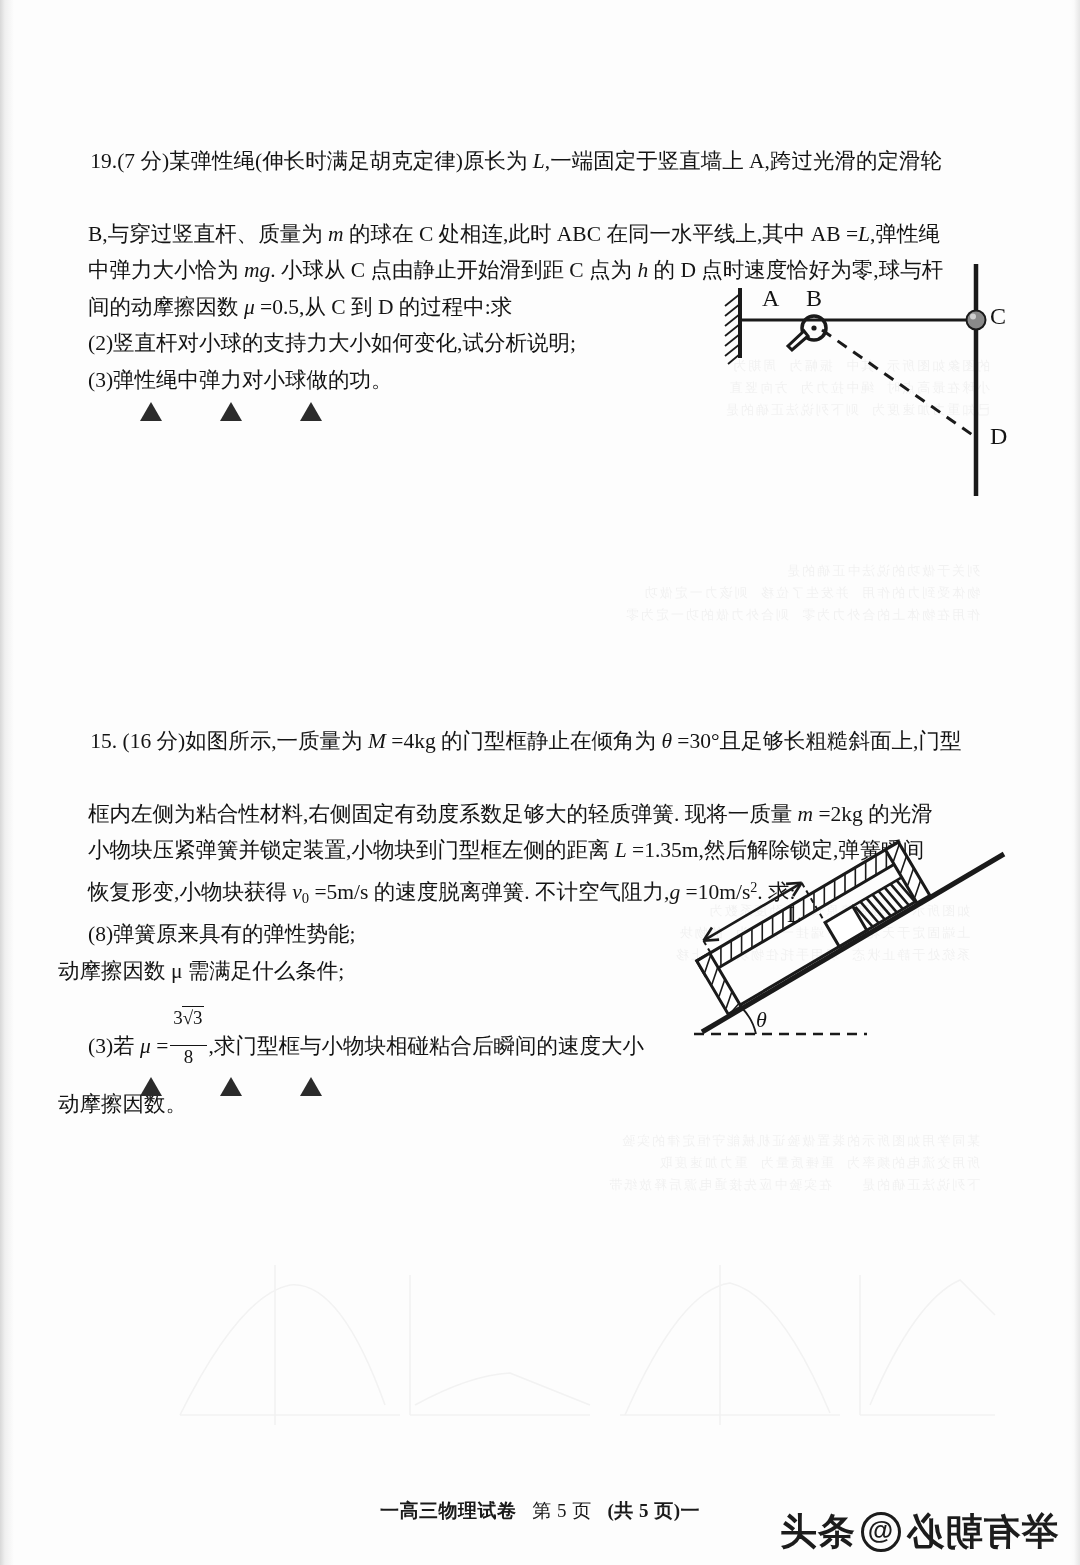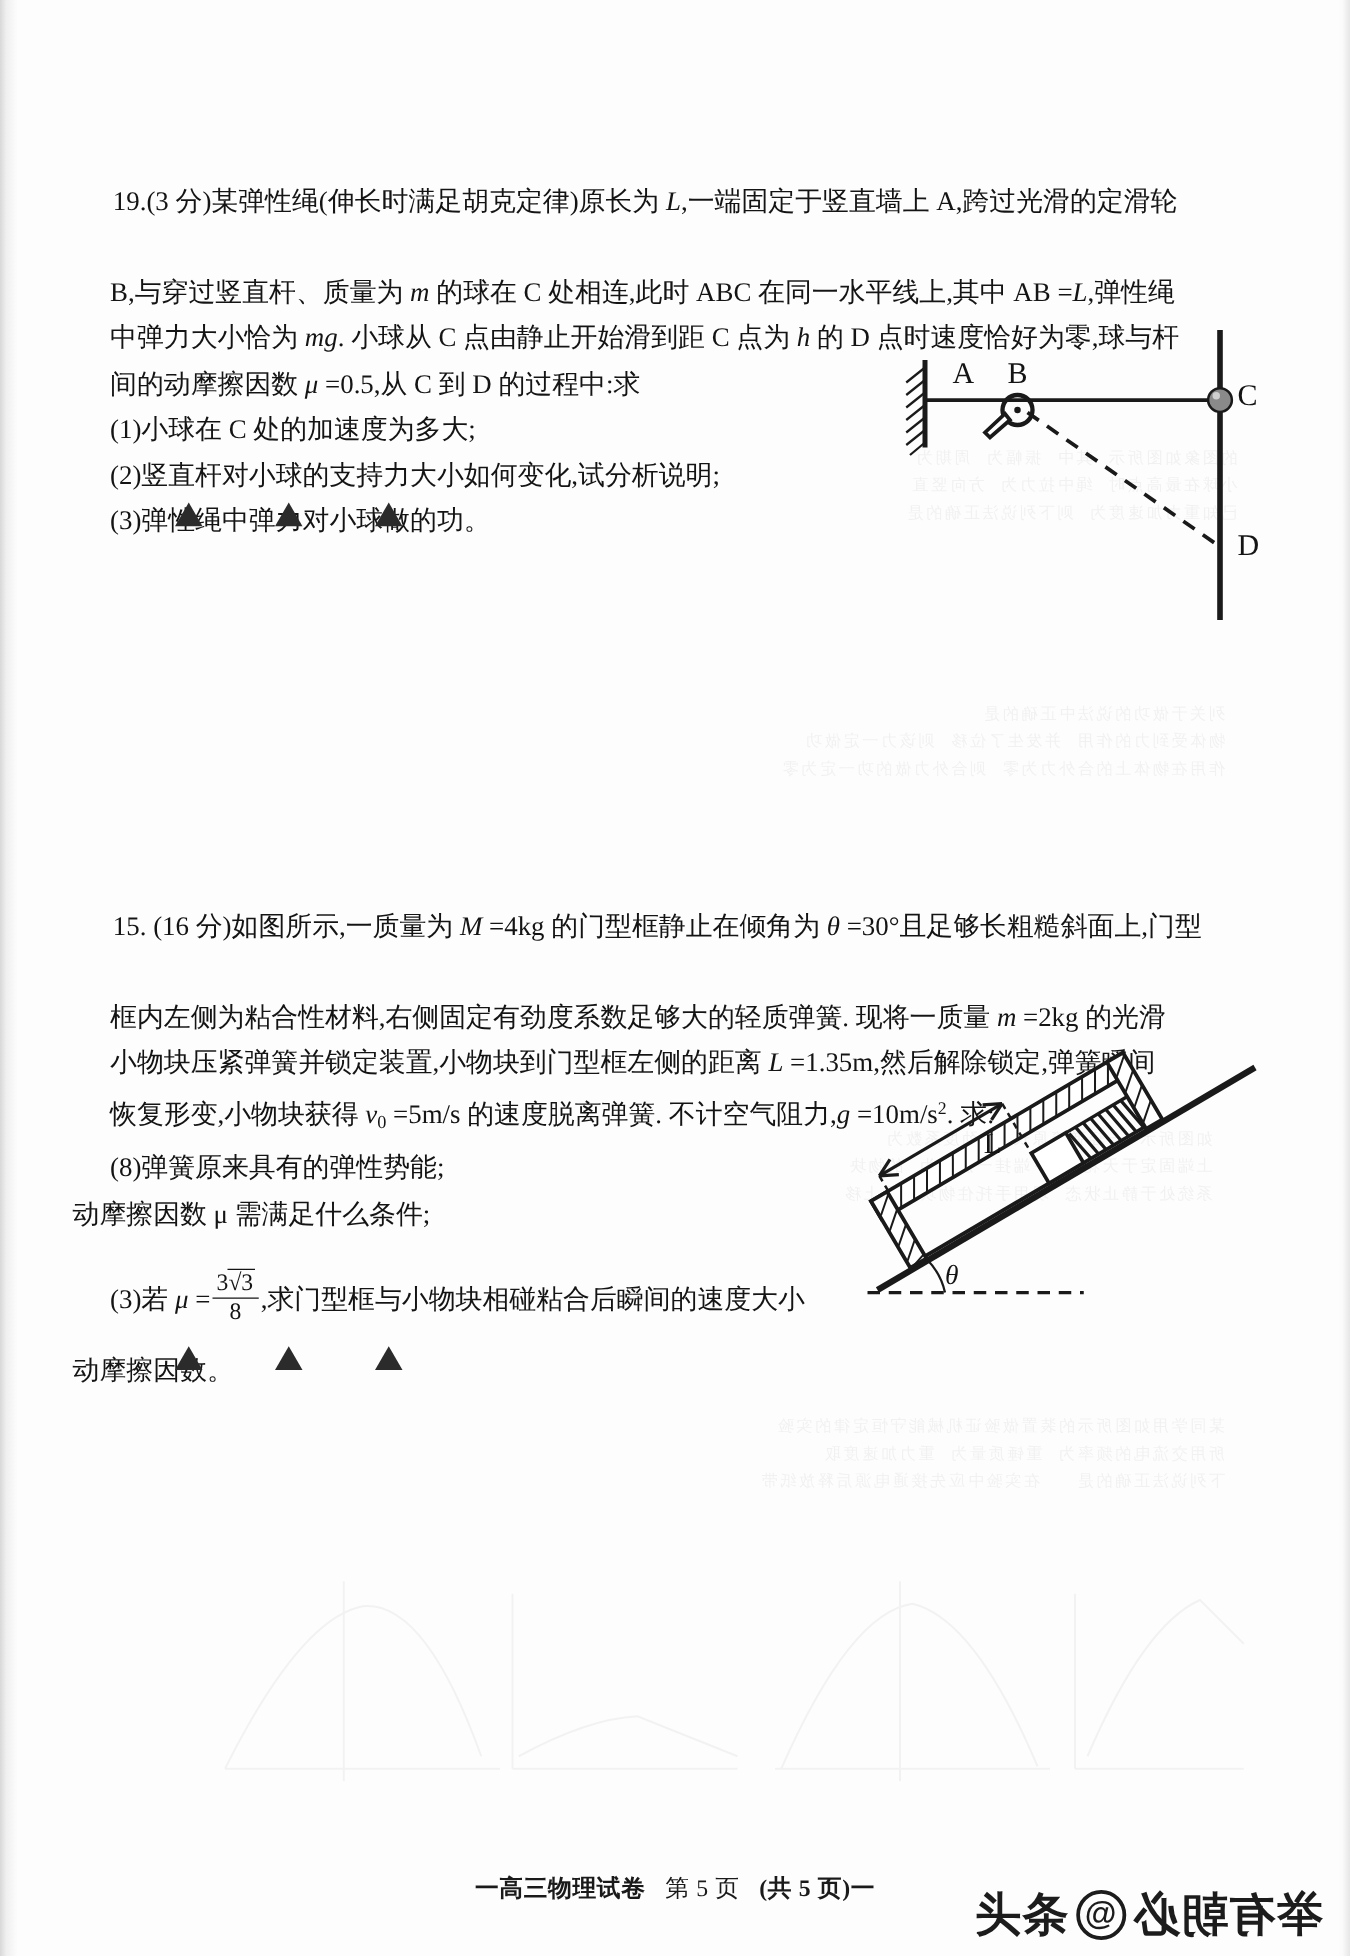--- a/index.html
+++ b/index.html
@@ -98,21 +98,21 @@
     display: inline-block;
     vertical-align: -0.48em;
     text-align: center;
     font-size: 0.88em;
     line-height: 1.08;
     margin: 0 2px;
   }
   .frac .num {
     display: block;
     border-bottom: 1.4px solid #141414;
-    padding: 0 3px 1px 3px;
+    padding: 0 3px 16px 3px;
   }
   .frac .den {
     display: block;
     padding: 1px 3px 0 3px;
   }
   .sqrt {
     display: inline-block;
   }
   .sqrt .radicand {
     border-top: 1.3px solid #141414;
@@ -212,26 +212,25 @@
         <path d="M455 160 Q 510 35 560 28 Q 610 40 660 158"></path>
         <path d="M550 10 L550 170 M450 160 L670 160"></path>
         <path d="M690 160 L690 20 M690 160 L825 160"></path>
         <path d="M700 150 Q 745 45 790 25 L825 60"></path>
       </g>
     </svg>
   </div>
 
   <div class="problem" style="left:58px; top:106px; width:960px;">
     <span class="q-line q-first">
-      <span>19.</span><span>(3 分)</span>某弹性绳(伸长时满足胡克定律)原长为&nbsp;<i>L</i>,一端固定于竖直墙上&nbsp;A,跨过光滑的定滑轮
+      <span>19.</span><span>(7 分)</span>某弹性绳(伸长时满足胡克定律)原长为&nbsp;<i>L</i>,一端固定于竖直墙上&nbsp;A,跨过光滑的定滑轮
     </span>
     <span class="q-line indent">B,与穿过竖直杆、质量为&nbsp;<i>m</i>&nbsp;的球在&nbsp;C&nbsp;处相连,此时&nbsp;ABC&nbsp;在同一水平线上,其中&nbsp;AB&nbsp;=<i>L</i>,弹性绳</span>
     <span class="q-line indent">中弹力大小恰为&nbsp;<i>mg</i>.&nbsp;小球从&nbsp;C&nbsp;点由静止开始滑到距&nbsp;C&nbsp;点为&nbsp;<i>h</i>&nbsp;的&nbsp;D&nbsp;点时速度恰好为零,球与杆</span>
     <span class="q-line indent">间的动摩擦因数&nbsp;<i>μ</i>&nbsp;=0.5,从&nbsp;C&nbsp;到&nbsp;D&nbsp;的过程中:求</span>
-    <span class="q-line sub">(1)小球在 C 处的加速度为多大;</span>
     <span class="q-line sub">(2)竖直杆对小球的支持力大小如何变化,试分析说明;</span>
     <span class="q-line sub">(3)弹性绳中弹力对小球做的功。</span>
   </div>
 
   <div class="figure" style="left:700px; top:258px;">
     <svg width="330" height="250" viewBox="0 0 330 250">
 
       <line x1="40" y1="30" x2="40" y2="100" stroke="#1a1a1a" stroke-width="4"></line>
 
       <g stroke="#1a1a1a" stroke-width="1.8">

